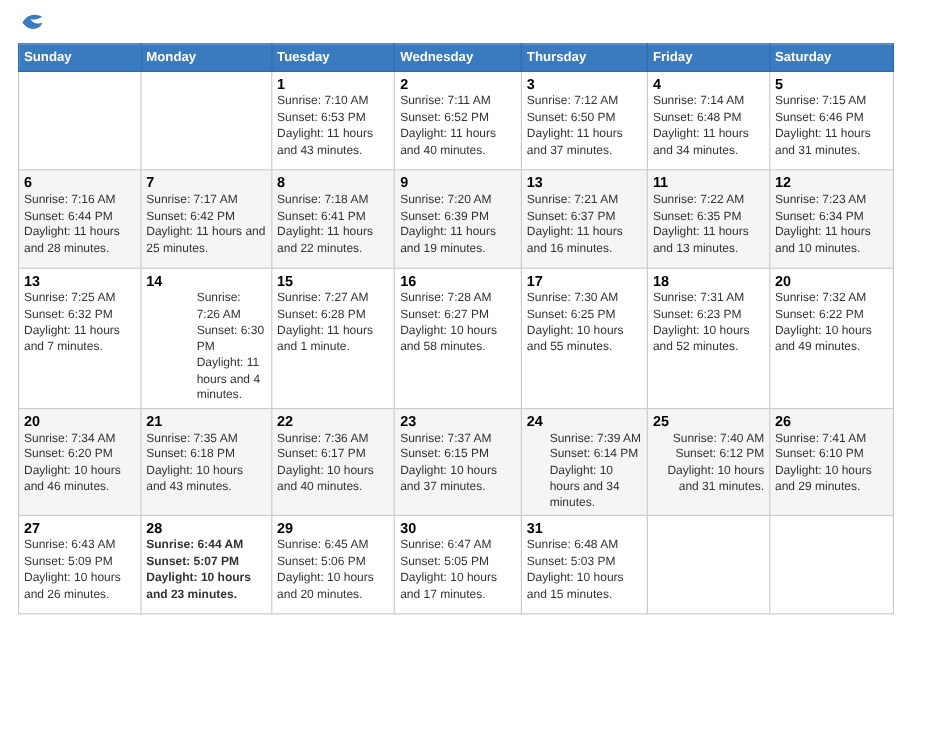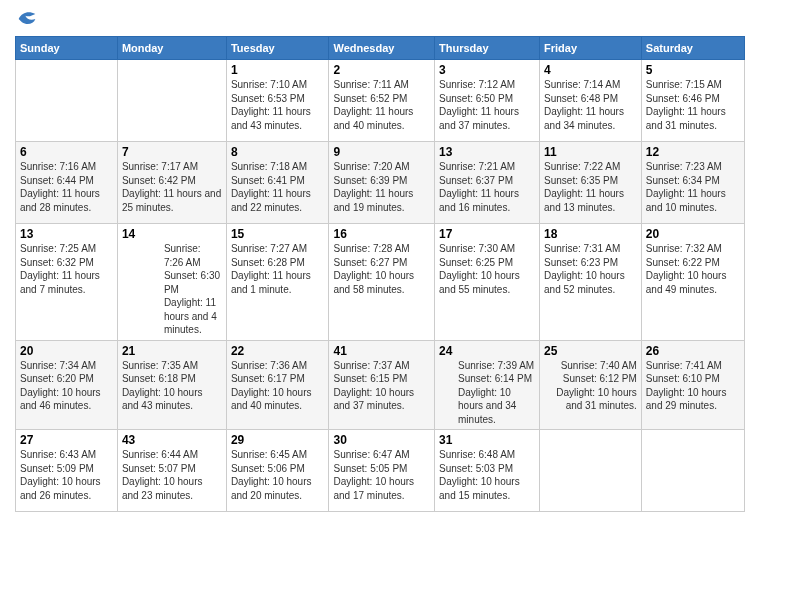--- a/index.html
+++ b/index.html
@@ -268,21 +268,21 @@
 Sunset: 6:18 PM
 Daylight: 10 hours and 43 minutes.</div>
           </td>
           <td>
             <span class="day-number">22</span>
             <div class="day-info" style="white-space: pre-line;">Sunrise: 7:36 AM
 Sunset: 6:17 PM
 Daylight: 10 hours and 40 minutes.</div>
           </td>
           <td>
-            <span class="day-number">41</span>
+            <span class="day-number">23</span>
             <div class="day-info" style="white-space: pre-line;">Sunrise: 7:37 AM
 Sunset: 6:15 PM
 Daylight: 10 hours and 37 minutes.</div>
           </td>
           <td>
             <span class="day-number">24</span>
             <div class="day-info" style="white-space: pre-line; margin-left: 19px;">Sunrise: 7:39 AM
 Sunset: 6:14 PM
 Daylight: 10 hours and 34 minutes.</div>
           </td>
@@ -300,22 +300,22 @@
           </td>
         </tr>
         <tr class="row-odd">
           <td>
             <span class="day-number">27</span>
             <div class="day-info" style="white-space: pre-line;">Sunrise: 6:43 AM
 Sunset: 5:09 PM
 Daylight: 10 hours and 26 minutes.</div>
           </td>
           <td>
-            <span class="day-number">43</span>
-            <div class="day-info" style="white-space: pre-line;">Sunrise: 6:44 AM
+            <span class="day-number">28</span>
+            <div class="day-info" style="white-space: pre-line; font-weight: bold;">Sunrise: 6:44 AM
 Sunset: 5:07 PM
 Daylight: 10 hours and 23 minutes.</div>
           </td>
           <td>
             <span class="day-number">29</span>
             <div class="day-info" style="white-space: pre-line;">Sunrise: 6:45 AM
 Sunset: 5:06 PM
 Daylight: 10 hours and 20 minutes.</div>
           </td>
           <td>

